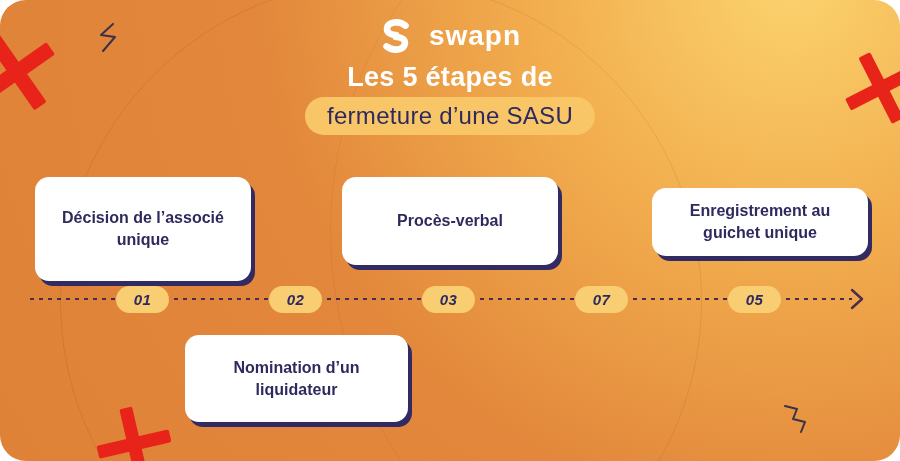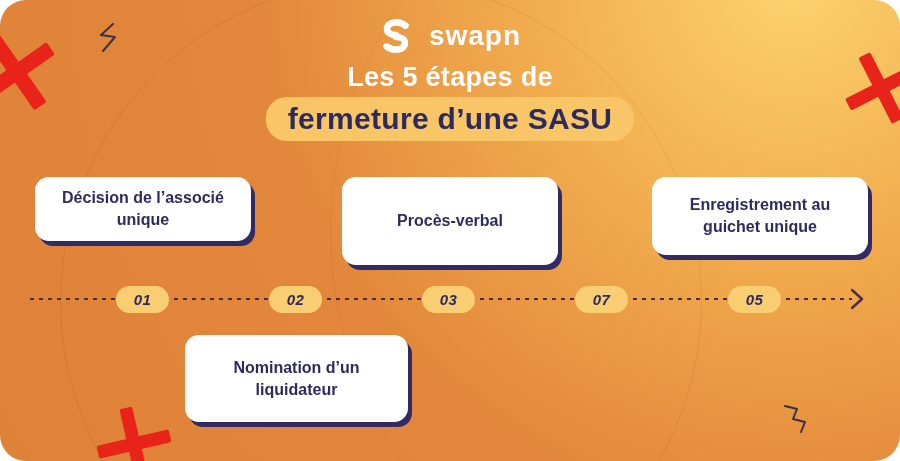--- a/index.html
+++ b/index.html
@@ -17,36 +17,36 @@
   .bg-circle.c1{width:640px;height:640px;left:60px;top:-20px;}
   .bg-circle.c2{width:820px;height:820px;left:330px;top:-180px;border-color:rgba(90,40,10,0.07);}
 
   
   .logo{position:absolute;top:17px;left:0;width:100%;display:flex;justify-content:center;align-items:center;gap:16px;}
   .logo .brand{color:#ffffff;font-size:28px;font-weight:700;letter-spacing:1px;}
   .title-line1{position:absolute;top:62px;left:0;width:100%;text-align:center;margin:0;
     color:#ffffff;font-size:27px;font-weight:800;letter-spacing:0.3px;}
   .title-pill{position:absolute;top:97px;left:50%;transform:translateX(-50%);
     background:#f8c666;border-radius:21px;padding:5px 22px;white-space:nowrap;}
-  .title-pill span{color:#2e2a5e;font-size:30px;font-weight:700;letter-spacing:0.3px;}
+  .title-pill span{color:#2e2a5e;font-size:24px;font-weight:400;letter-spacing:0.3px;}
 
   
   .step-card{
     position:absolute;
     background:#ffffff;
     border-radius:14px;
     box-shadow:4px 5px 0 #322a63;
     display:flex;align-items:center;justify-content:center;
     text-align:center;
     padding:0 16px;box-sizing:border-box;
     color:#2e2a5e;font-size:16px;font-weight:700;line-height:1.35;
   }
-  .card-1{left:35px;top:177px;width:216px;height:64px;align-items:center;}
+  .card-1{left:35px;top:177px;width:216px;height:104px;align-items:center;}
   .card-3{left:342px;top:177px;width:216px;height:88px;}
-  .card-5{left:652px;top:177px;width:216px;height:78px;}
+  .card-5{left:652px;top:188px;width:216px;height:68px;}
   .card-2{left:185px;top:335px;width:223px;height:87px;}
   .card-4{left:492px;top:335px;width:223px;height:87px;}
 
   
   .timeline-line{
     position:absolute;left:30px;top:298px;width:822px;height:2px;
     background:repeating-linear-gradient(90deg,#4a2c4e 0 4px,transparent 4px 9px);
   }
   .timeline-arrow{position:absolute;left:849px;top:288px;}
   .badge{

